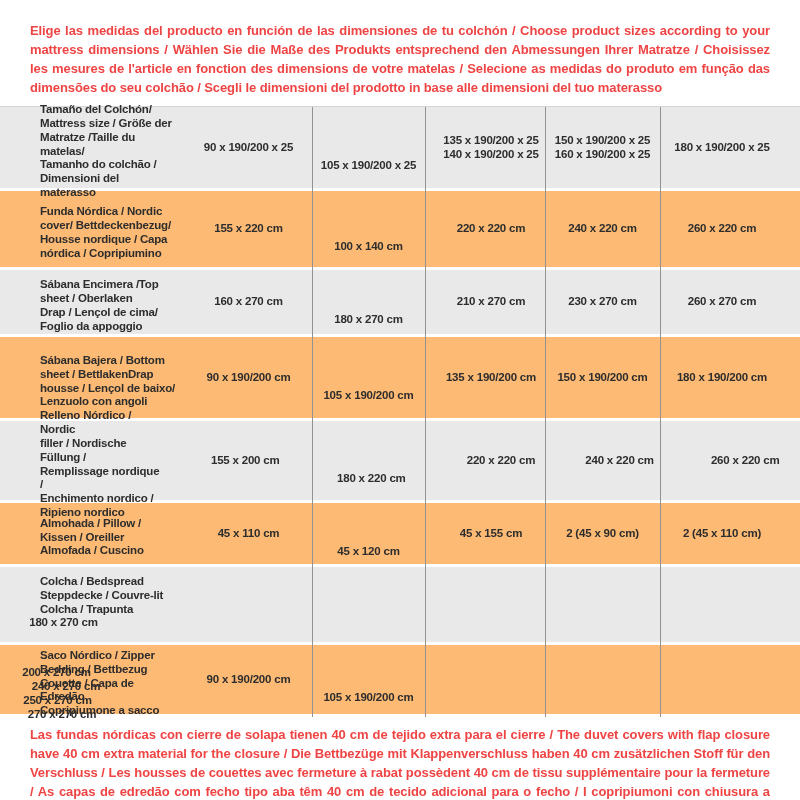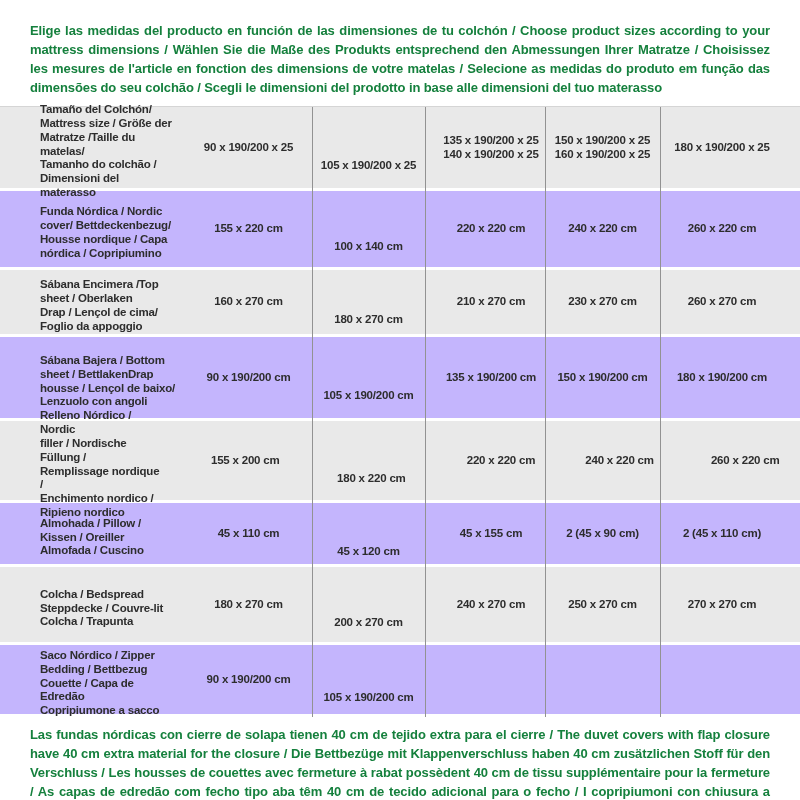--- a/index.html
+++ b/index.html
@@ -8,46 +8,46 @@
     height: 800px;
     font-family: "Liberation Sans", "DejaVu Sans", sans-serif;
     color: #2d2d2d;
     overflow: hidden;
   }
   .note {
     font-size: 13px;
     font-weight: bold;
     line-height: 19px;
     text-align: justify;
-    color: #15803d;
+    color: #ef4444;
     letter-spacing: -0.1px;
   }
   .intro { margin: 21px 30px 0 30px; }
   .footnote { margin: 8px 30px 0 30px; }
 
   .size-table {
     position: relative;
     margin-top: 9px;
     width: 800px;
     border-top: 1px solid #d5d5d5;
   }
   .row {
     display: flex;
     width: 800px;
     border-bottom: 3px solid #ffffff;
   }
   .row.gray { background: #e9e9e9; }
-  .row.white { background: #c4b5fd; }
+  .row.white { background: #fdba74; }
   .r1 { height: 84px; }
   .r2 { height: 79px; }
   .r3 { height: 67px; }
   .r4 { height: 84px; }
   .r5 { height: 82px; gap: 20px; }
   .r6 { height: 64px; }
-  .r7 { height: 78px; }
+  .r7 { height: 78px; flex-direction: column; }
   .r8 { height: 72px; }
 
   .cell {
     display: flex;
     align-items: center;
     justify-content: center;
     font-weight: bold;
     font-size: 11.5px;
     line-height: 1.2;
     letter-spacing: -0.2px;

